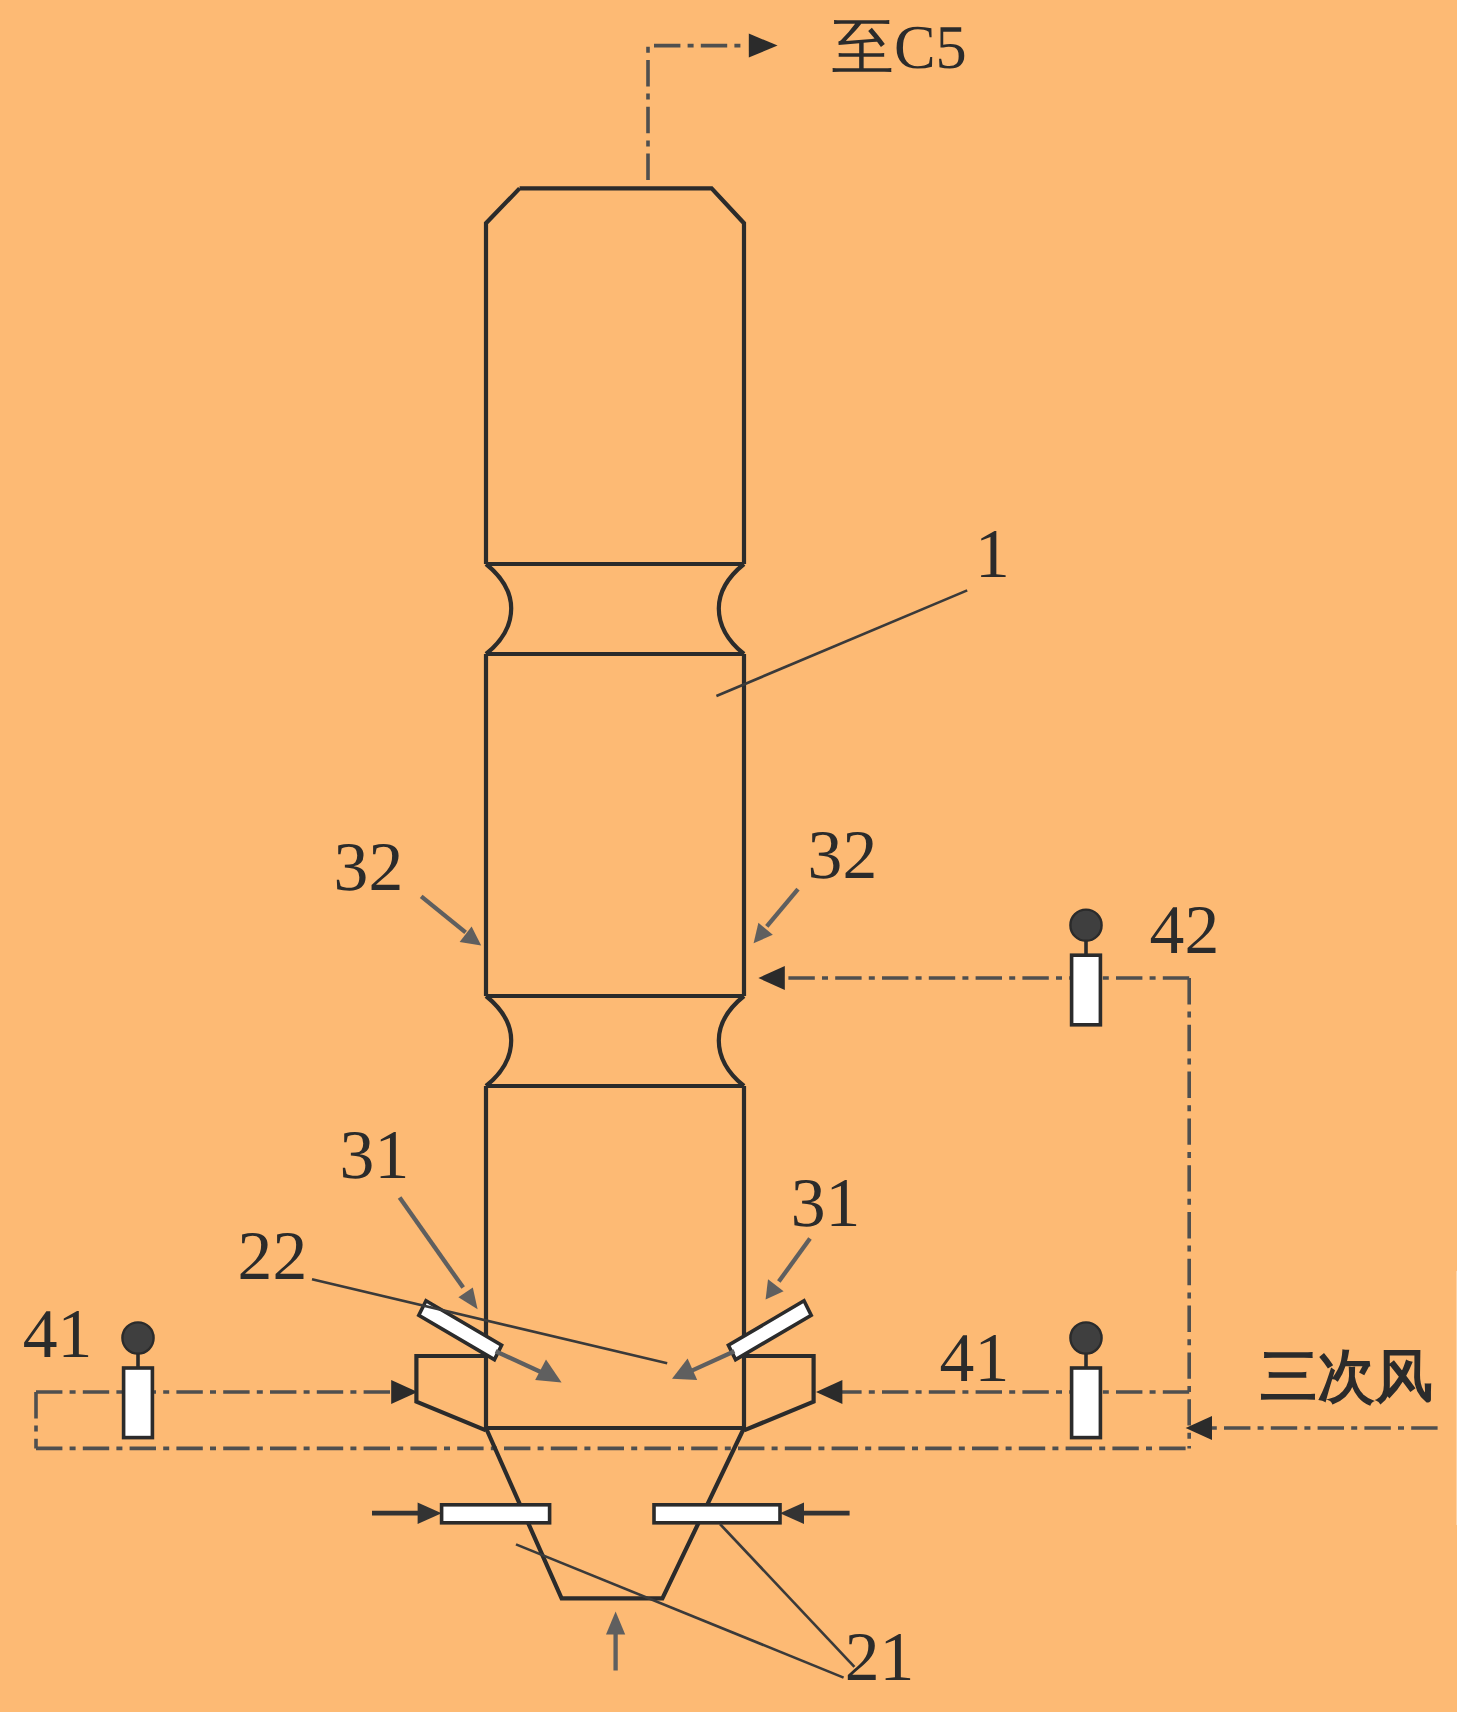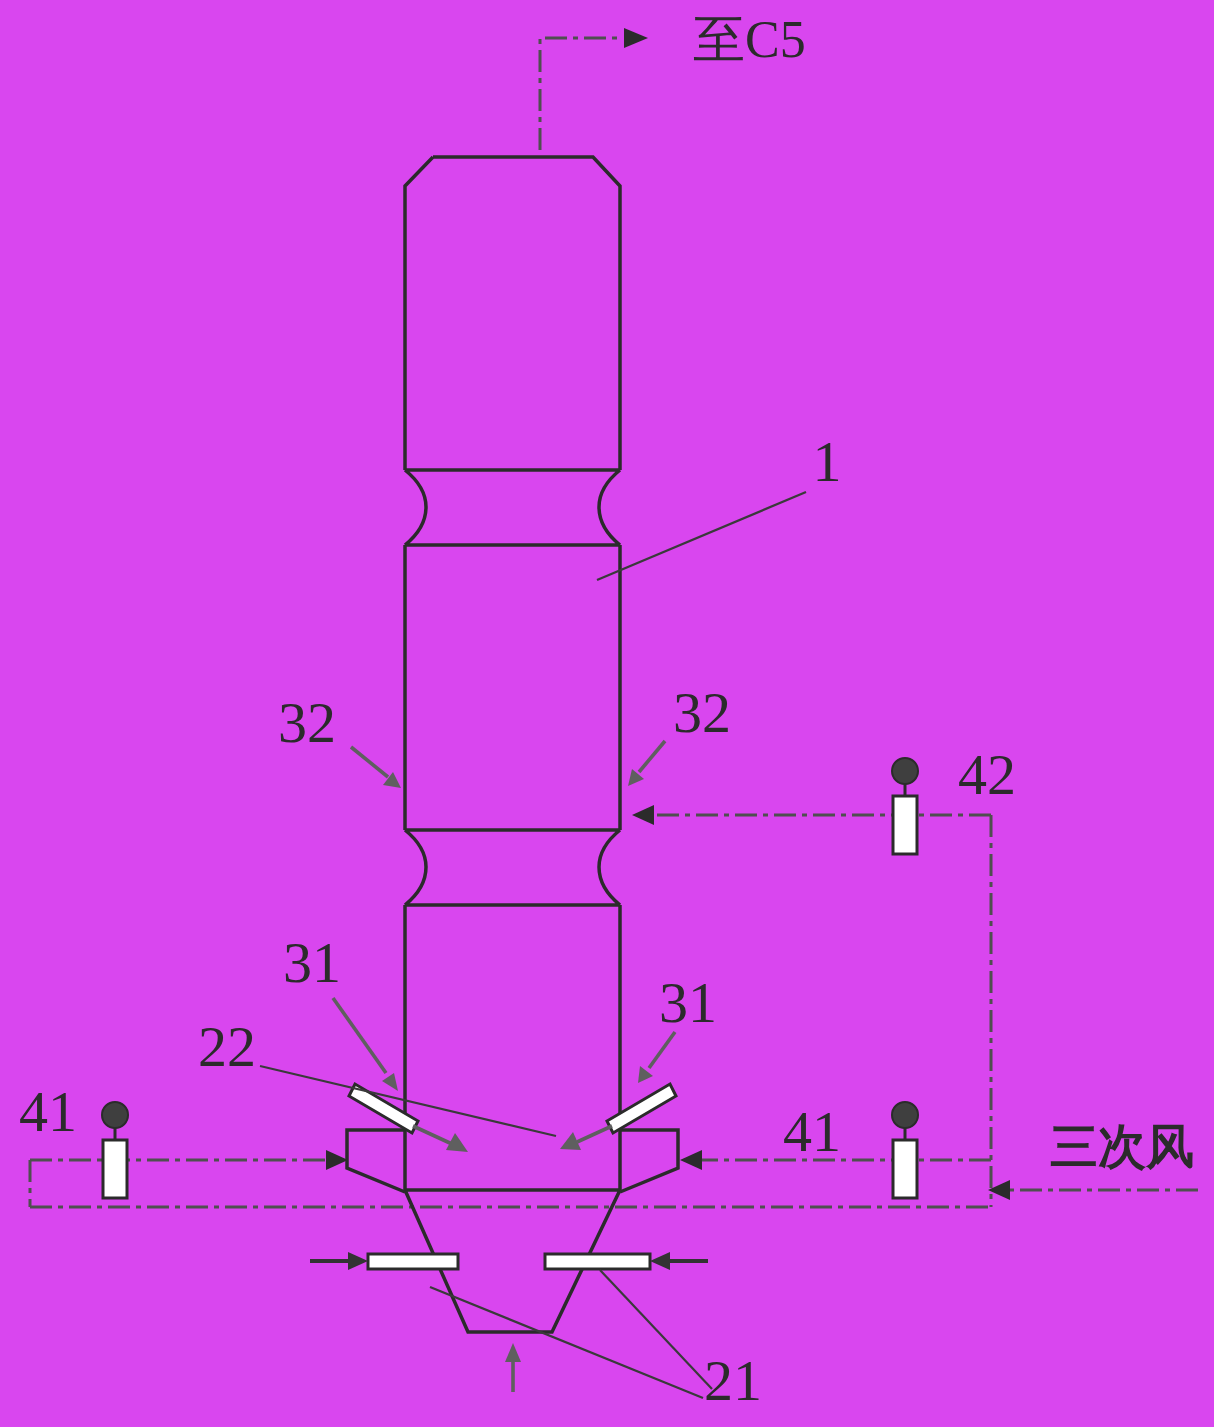--- a/index.html
+++ b/index.html
@@ -1,20 +1,20 @@
 <!DOCTYPE html>
 <html><head>
 <meta charset="utf-8">
 <style>
   html, body { margin: 0; padding: 0; background: #ffffff; }
   .stage {
     position: relative;
     width: 1214px;
     height: 1427px;
-    background: #d946ef;
+    background: #fdba74;
     font-family: "Liberation Serif", serif;
   }
   svg { display: block; }
   text {
     font-family: "Liberation Serif", serif;
     fill: #2b2b2b;
   }
   .num-label { font-size: 58px; }
   .cjk-label { font-size: 52px; }
   .cjk-bold {

